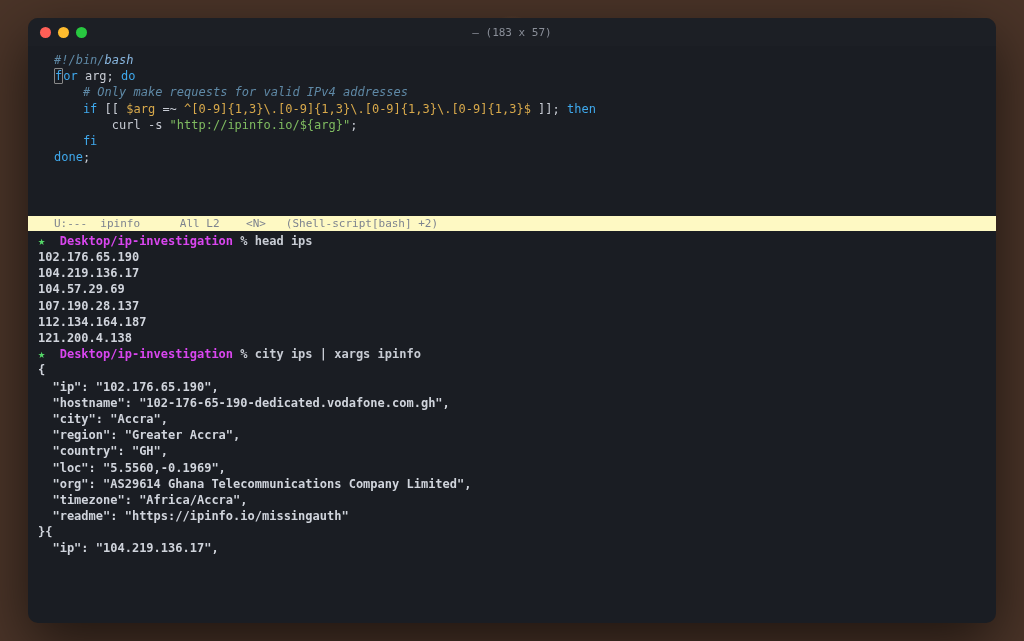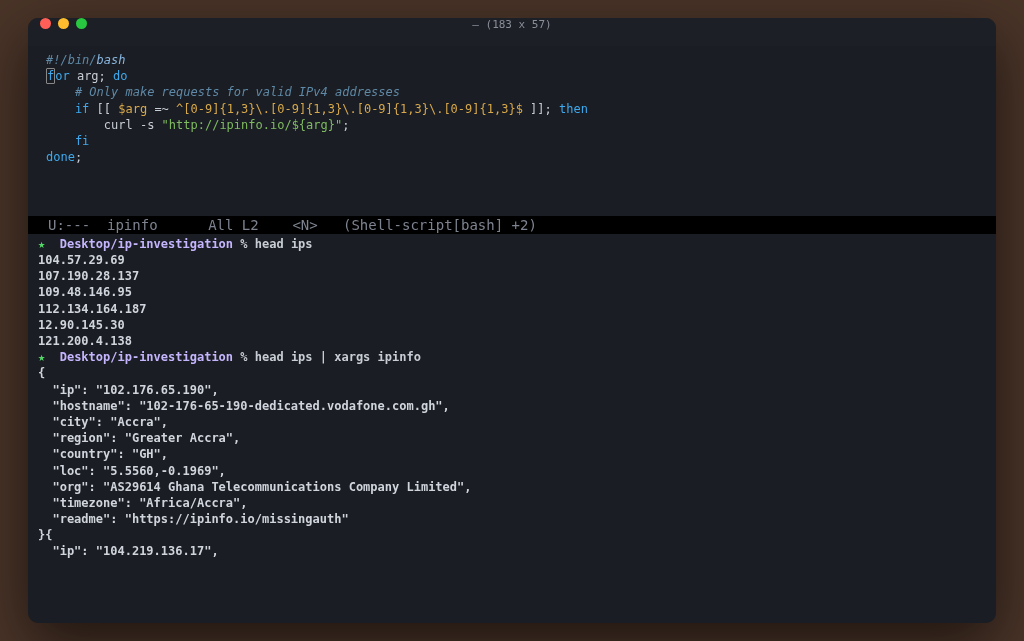--- a/index.html
+++ b/index.html
@@ -33,21 +33,21 @@
       border-radius: 10px;
       box-shadow: 0 20px 60px rgba(0,0,0,0.6);
       overflow: hidden;
       display: flex;
       flex-direction: column;
     }
     .titlebar {
       height: 28px;
       background: rgba(30,33,40,0.5);
       display: flex;
-      align-items: flex-start;
+      align-items: center;
       position: relative;
       flex-shrink: 0;
     }
     .traffic-lights {
       display: flex;
       gap: 7px;
       padding-left: 12px;
     }
     .light {
       width: 11px;
@@ -58,43 +58,44 @@
     .light.yellow { background: #febc2e; }
     .light.green { background: #28c840; }
     .title-center {
       position: absolute;
       left: 50%;
       transform: translateX(-50%);
       color: #8a8f99;
       font-size: 11px;
     }
     .editor-pane {
-      padding: 6px 10px 2px 18px;
+      padding: 6px 10px 2px 10px;
       color: #c8ccd4;
       line-height: 1.35;
       white-space: pre;
+      margin-left: 16px;
     }
     .status-bar {
-      background: #000000;
+      background: #fef9c3;
       color: #7d838f;
-      font-size: 14px;
-      padding: 1px 20px;
+      font-size: 11px;
+      padding: 1px 26px;
       white-space: pre;
     }
     .terminal-pane {
       flex: 1;
       padding: 2px 10px;
       color: #d0d4dc;
       line-height: 1.35;
       font-weight: 600;
       overflow: hidden;
     }
     .term-line { white-space: pre; }
     .prompt-star { color: #54d668; }
-    .prompt-path { color: #c4b5fd; font-weight: 600; margin-top: 37px; }
+    .prompt-path { color: #d946ef; font-weight: 600; margin-top: 37px; }
     .prompt-sym { color: #c8ccd4; }
     
     .c-comment { color: #5f89a6; font-style: italic; }
     .c-shebang { color: #5f89a6; font-style: italic; }
     .c-kw { color: #3fa9ed; }
     .c-var { color: #d8a94b; }
     .c-str { color: #7fbb60; }
     .c-re { color: #d8a94b; }
     .c-punc { color: #c8ccd4; }
     .c-bash { color: #89b7e0; }
@@ -127,28 +128,28 @@
 
 
 
 </div>
 
   <div class="status-bar">U:---  ipinfo      All L2    &lt;N&gt;   (Shell-script[bash] +2)</div>
 
   <div class="terminal-pane">
     <div class="term-line"><span class="prompt-star">★ </span><span class="prompt-path"> Desktop/ip-investigation</span><span class="prompt-sym"> % head ips</span></div>
     <div id="ips-list">
+        <div class="term-line">102.176.65.190</div>
+        <div class="term-line">104.219.136.17</div>
         <div class="term-line">104.57.29.69</div>
         <div class="term-line">107.190.28.137</div>
-        <div class="term-line">109.48.146.95</div>
         <div class="term-line">112.134.164.187</div>
-        <div class="term-line">12.90.145.30</div>
         <div class="term-line">121.200.4.138</div>
       </div>
-    <div class="term-line"><span class="prompt-star">★ </span><span class="prompt-path"> Desktop/ip-investigation</span><span class="prompt-sym"> % head ips | xargs ipinfo</span></div>
+    <div class="term-line"><span class="prompt-star">★ </span><span class="prompt-path"> Desktop/ip-investigation</span><span class="prompt-sym"> % city ips | xargs ipinfo</span></div>
     <div id="json-list">
         <div class="term-line">{</div>
         <div class="term-line">  "ip": "102.176.65.190",</div>
         <div class="term-line">  "hostname": "102-176-65-190-dedicated.vodafone.com.gh",</div>
         <div class="term-line">  "city": "Accra",</div>
         <div class="term-line">  "region": "Greater Accra",</div>
         <div class="term-line">  "country": "GH",</div>
         <div class="term-line">  "loc": "5.5560,-0.1969",</div>
         <div class="term-line">  "org": "AS29614 Ghana Telecommunications Company Limited",</div>
         <div class="term-line">  "timezone": "Africa/Accra",</div>

